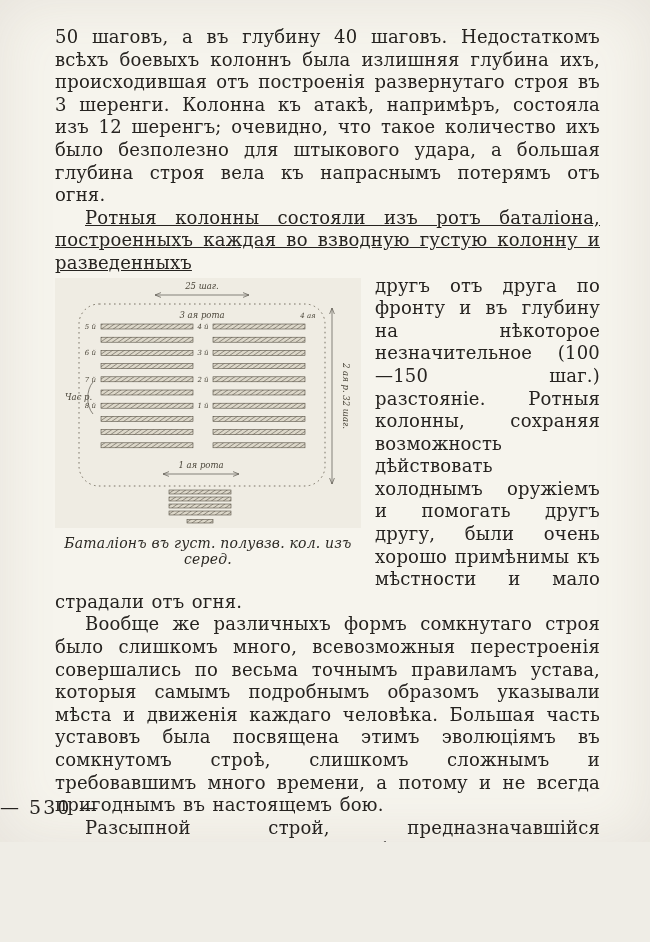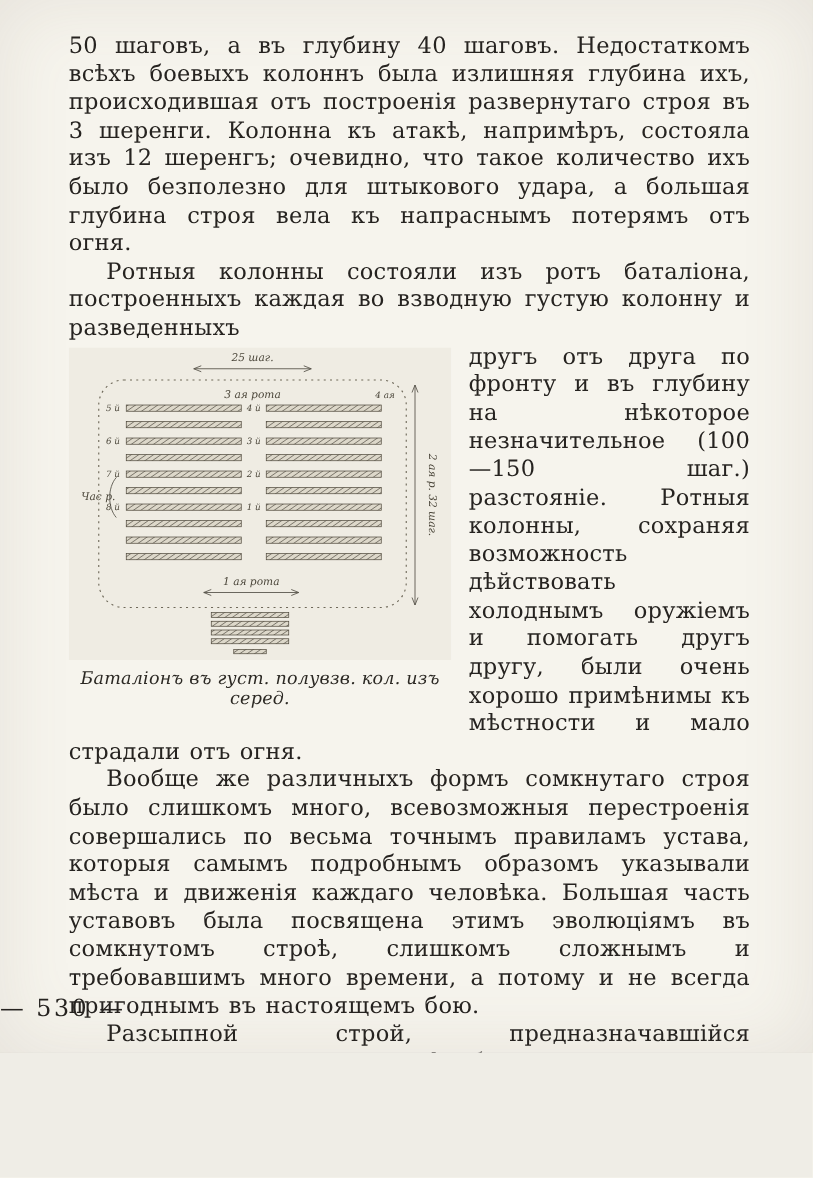--- a/index.html
+++ b/index.html
@@ -20,21 +20,21 @@
   }
   .para{
     margin:0;
     text-align:justify;
     font-size:18px;
     line-height:22.6px;
     letter-spacing:0.2px;
     word-spacing:1.5px;
   }
   .indent{text-indent:30px;}
-  .force-justify{text-align-last:justify;}
+  .force-justify{text-align-last:justify;text-decoration:underline;}
   .clear{clear:left;}
   .figure{
     float:left;
     width:306px;
     margin:3px 14px 4px 0;
   }
   .diagram{display:block;}
   .caption{
     font-style:italic;
     font-size:14px;

